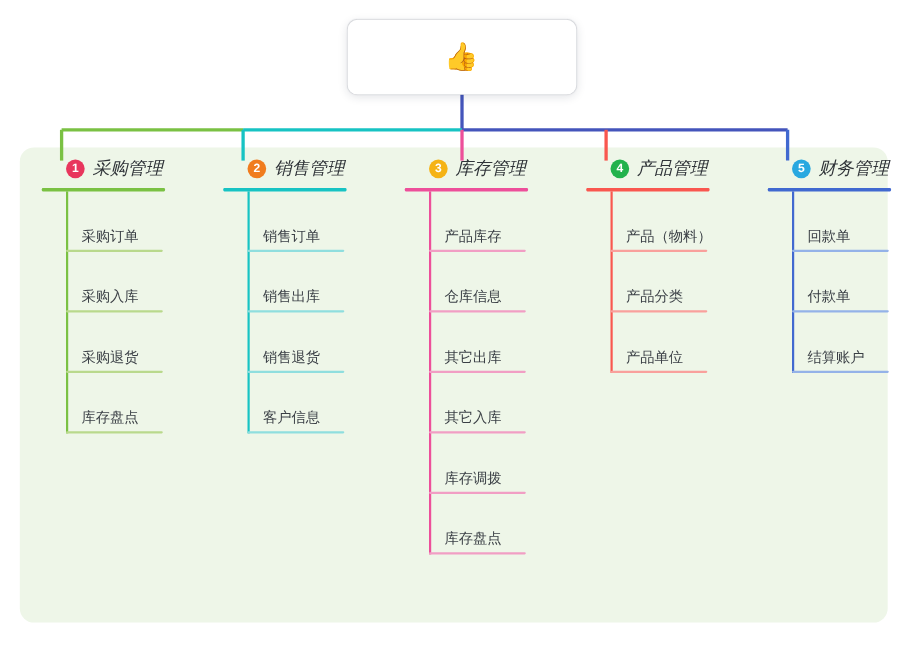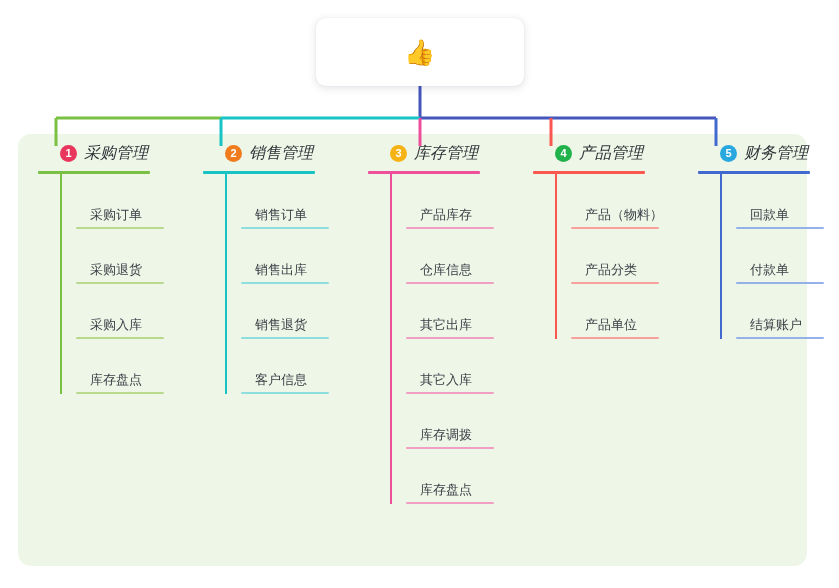--- a/index.html
+++ b/index.html
@@ -106,21 +106,21 @@
     font-style: italic;
   }
   .branch-rule {
     height: 3px;
     border-radius: 1px;
     margin-top: 4px;
   }
   .branch-items {
     position: relative;
     margin-left: 22px;
-    padding-left: 16px;
+    padding-left: 0;
   }
   .trunk {
     position: absolute;
     left: 0;
     top: 0;
     bottom: 0;
     width: 2px;
   }
   .leaf {
     position: relative;
@@ -181,28 +181,28 @@
           <span class="branch-title">采购管理</span>
         </div>
         <div class="branch-rule" style="background: rgb(122, 193, 67); width: 112px;"></div>
         <div class="branch-items">
           <div class="trunk" style="background: rgb(122, 193, 67);"></div>
           <div class="leaf">
             <span class="leaf-label">采购订单</span>
             <div class="leaf-rule" style="background: rgb(185, 217, 140);"></div>
           </div>
           <div class="leaf">
+            <span class="leaf-label">采购入库</span>
+            <div class="leaf-rule" style="background: rgb(185, 217, 140);"></div>
+          </div>
+          <div class="leaf">
             <span class="leaf-label">采购退货</span>
             <div class="leaf-rule" style="background: rgb(185, 217, 140);"></div>
           </div>
           <div class="leaf">
-            <span class="leaf-label">采购入库</span>
-            <div class="leaf-rule" style="background: rgb(185, 217, 140);"></div>
-          </div>
-          <div class="leaf">
             <span class="leaf-label">库存盘点</span>
             <div class="leaf-rule" style="background: rgb(185, 217, 140);"></div>
           </div>
         </div>
       </div>
       <div class="branch" style="left: 203px;">
         <div class="branch-header">
           <span class="badge" style="background: rgb(240, 124, 30);">2</span>
           <span class="branch-title">销售管理</span>
         </div>

